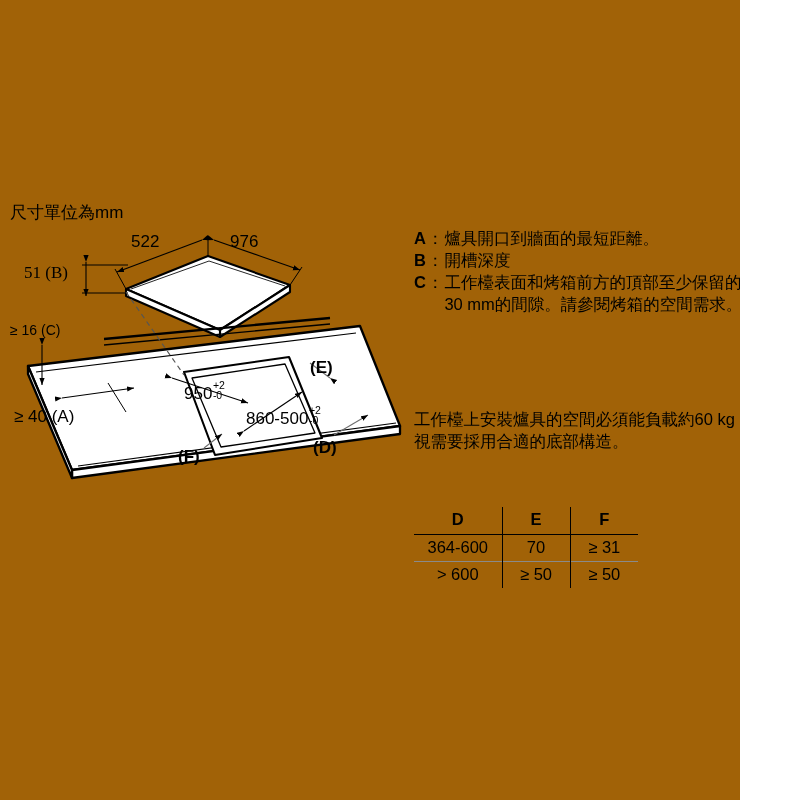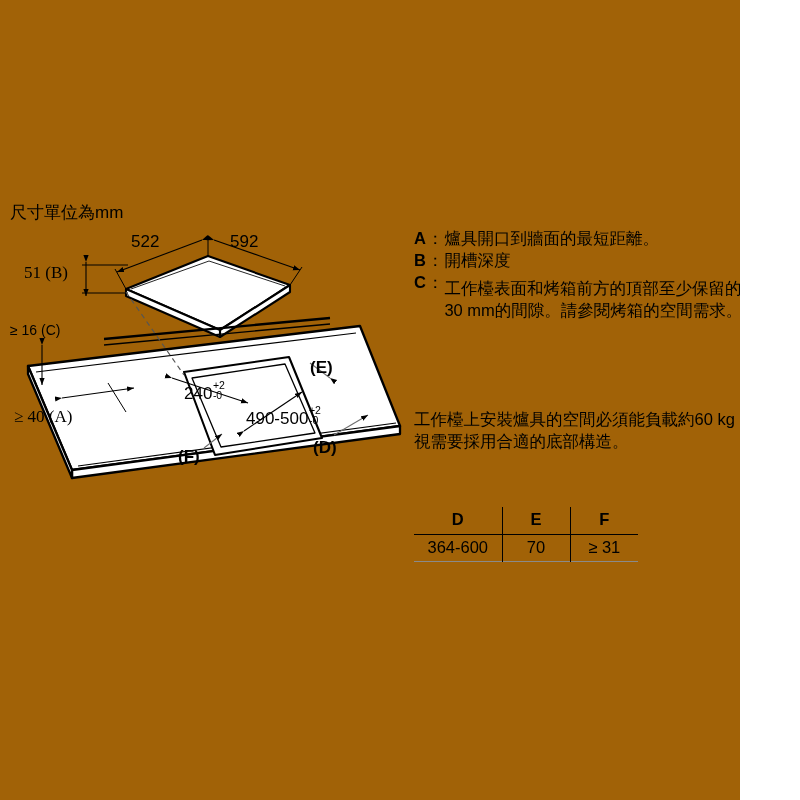--- a/index.html
+++ b/index.html
@@ -50,21 +50,20 @@
   }
   #label-c {
     left: 10px;
     top: 322px;
     font-size: 14px;
   }
   #label-a {
     left: 14px;
     top: 406px;
     font-size: 17px;
-    font-family: Liberation Serif, serif;
   }
 
   
   #dim-522 {
     left: 131px;
     top: 231px;
     font-size: 17px;
   }
   #dim-592 {
     left: 230px;
@@ -270,45 +269,45 @@
     </g>
   </svg>
 
   <div class="txt" id="units-note">尺寸單位為mm</div>
 
   <div class="txt" id="label-b">51 (B)</div>
   <div class="txt" id="label-c">≥ 16 (C)</div>
   <div class="txt" id="label-a">≥ 40 (A)</div>
 
   <div class="txt" id="dim-522">522</div>
-  <div class="txt" id="dim-592">592</div>
-
-  <div class="txt dim-tol" id="dim-560"><span>240</span><span class="tolbox"><span class="tol-top">+2</span><span class="tol-bot">-0</span></span></div>
-
-  <div class="txt dim-tol" id="dim-490"><span>490-500</span><span class="tolbox"><span class="tol-top">+2</span><span class="tol-bot">-0</span></span></div>
+  <div class="txt" id="dim-592">976</div>
+
+  <div class="txt dim-tol" id="dim-560"><span>950</span><span class="tolbox"><span class="tol-top">+2</span><span class="tol-bot">-0</span></span></div>
+
+  <div class="txt dim-tol" id="dim-490"><span>860-500</span><span class="tolbox"><span class="tol-top">+2</span><span class="tol-bot">-0</span></span></div>
 
   <div class="txt callout" id="callout-e">(E)</div>
   <div class="txt callout" id="callout-d">(D)</div>
   <div class="txt callout" id="callout-f">(F)</div>
 
   <div id="legend">
     <div class="legend-row">
       <span class="legend-key">A</span>
       <span class="legend-colon">：</span>
       <span class="legend-text" style="white-space: pre-line;">爐具開口到牆面的最短距離。</span>
     </div>
     <div class="legend-row">
       <span class="legend-key">B</span>
       <span class="legend-colon">：</span>
       <span class="legend-text" style="white-space: pre-line;">開槽深度</span>
     </div>
     <div class="legend-row">
       <span class="legend-key">C</span>
       <span class="legend-colon">：</span>
-      <span class="legend-text" style="white-space: pre-line; margin-top: 6px;">工作檯表面和烤箱前方的頂部至少保留的
+      <span class="legend-text" style="white-space: pre-line;">工作檯表面和烤箱前方的頂部至少保留的
 30 mm的間隙。請參閱烤箱的空間需求。</span>
     </div>
   </div>
 
   <div id="load-note" style="white-space: pre-line; margin-top: 28px;">工作檯上安裝爐具的空間必須能負載約60 kg；
 視需要採用合適的底部構造。</div>
 
   <table id="dim-table">
     <colgroup>
       <col class="c1">
@@ -321,16 +320,21 @@
         <th class="colsep">E</th>
         <th class="colsep">F</th>
       </tr>
     </thead>
     <tbody>
       <tr>
         <td>364-600</td>
         <td class="colsep">70</td>
         <td class="colsep">≥ 31</td>
       </tr>
+      <tr>
+        <td>&gt; 600</td>
+        <td class="colsep">≥ 50</td>
+        <td class="colsep">≥ 50</td>
+      </tr>
     </tbody>
   </table>
 
 </div>
 
 </body></html>

